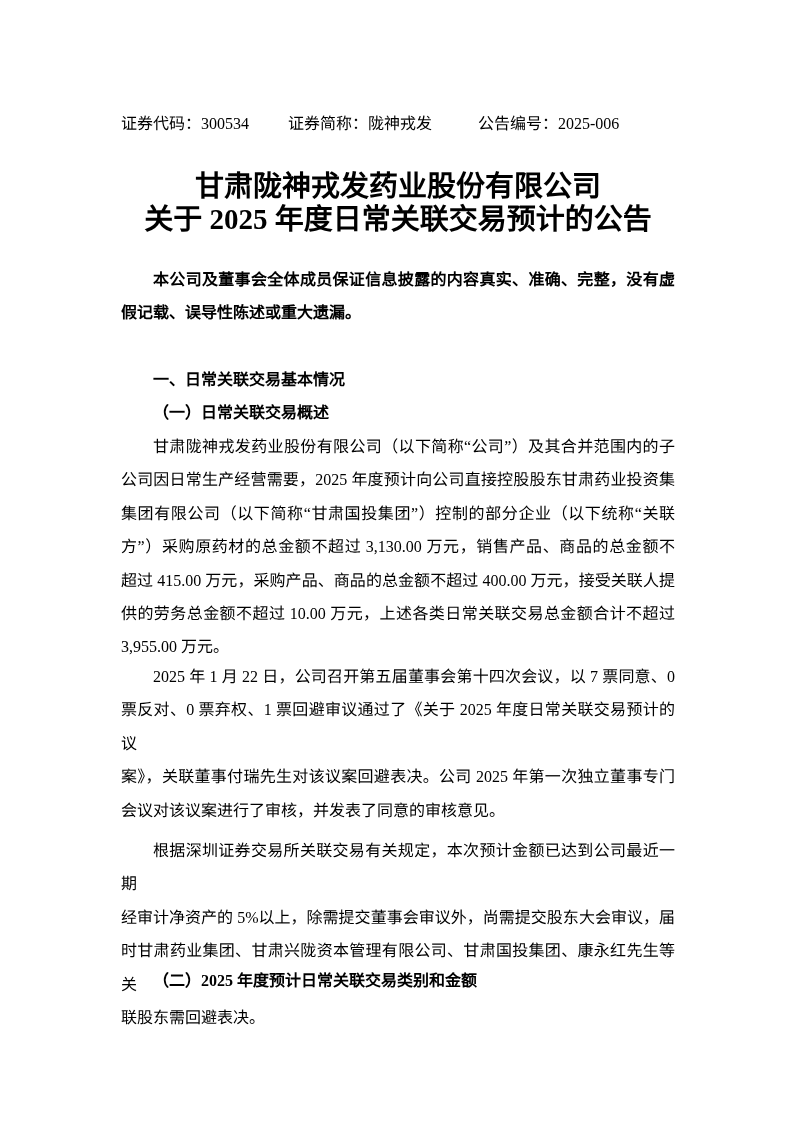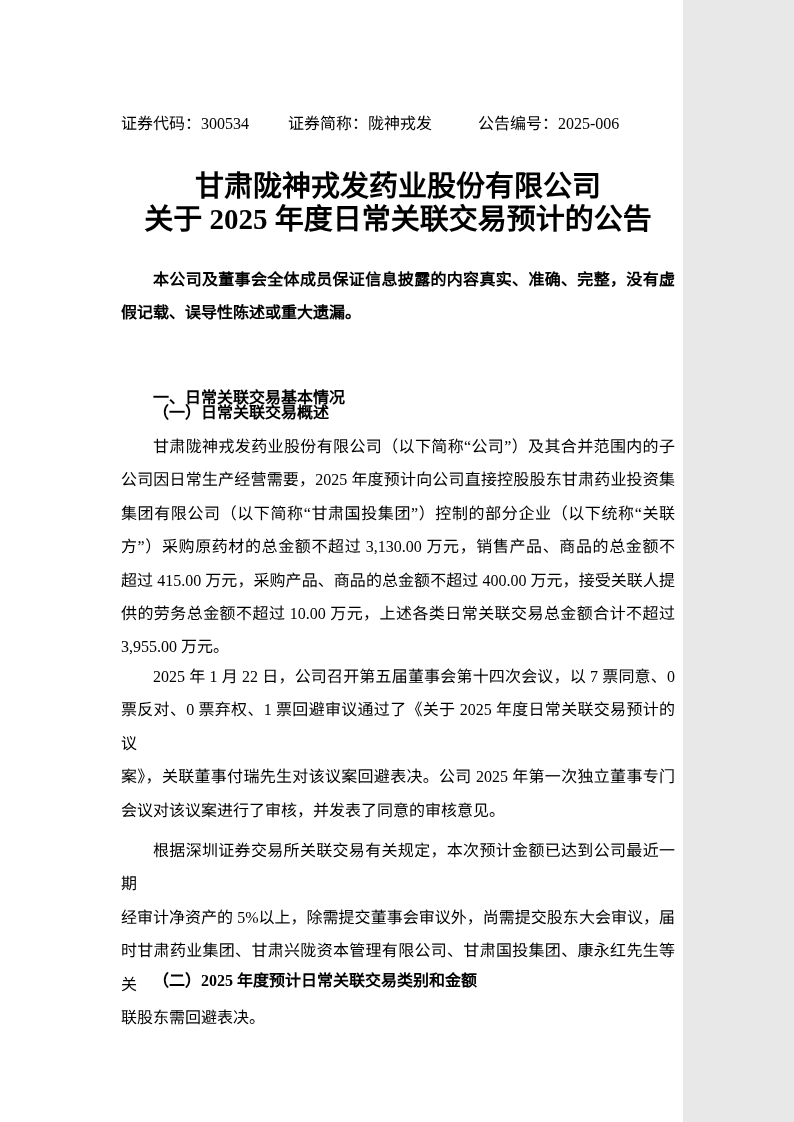--- a/index.html
+++ b/index.html
@@ -7,21 +7,21 @@
     --paper: #ffffff;
   }
   * { margin: 0; padding: 0; box-sizing: border-box; }
   html, body { background: #e8e8e8; }
   body {
     width: 794px; height: 1122px;
     font-family: "Liberation Serif", "DejaVu Serif", serif;
   }
   .page {
     position: relative;
-    width: 683px; height: 1122px;
+    width: 794px; height: 1122px;
     background: var(--paper, #ffffff);
     color: var(--ink, #000000);
     overflow: hidden;
   }
   
   .block {
     position: absolute;
     left: 121px;
     width: 554px;
     font-size: 16px;
@@ -43,21 +43,21 @@
     font-size: 29px;
     line-height: 28px;
   }
   .title-1 { top: 172px; }
   .title-2 { top: 205px; }
 
   .bold-text { font-weight: bold; }
 
   .declaration { top: 263px; }
   .heading { font-weight: bold; text-indent: 2em; text-align: left; }
-  .h1   { top: 363px; margin-top: 18px; }
+  .h1   { top: 363px; }
   .h1-1 { top: 396px; }
   .p1   { top: 430px; }
   .p2   { top: 660px; }
   .p3   { top: 834px; }
   .h1-2 { top: 964px; }
 
   
   .tline {
     text-align: justify;
     text-align-last: justify;

